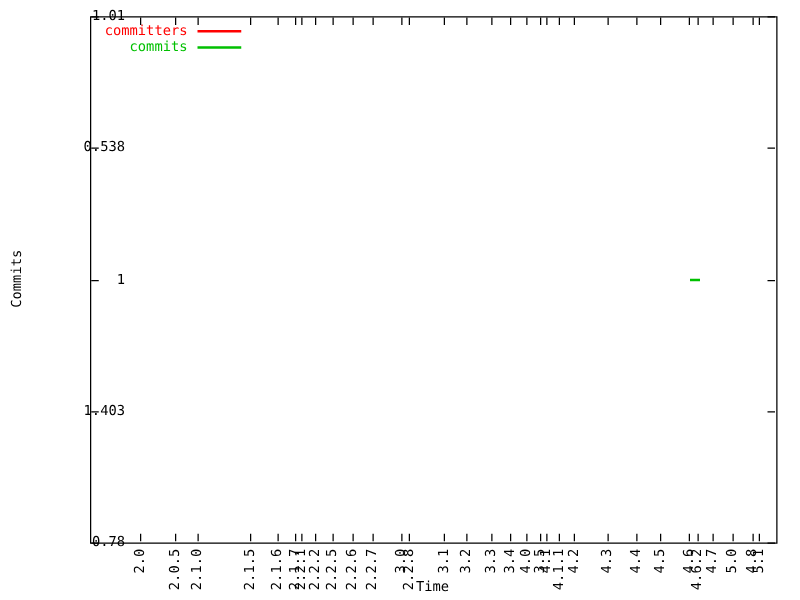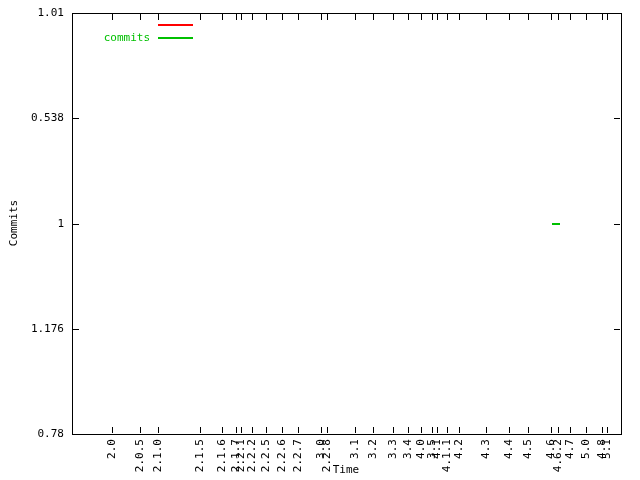--- a/index.html
+++ b/index.html
@@ -2,21 +2,21 @@
 <html><head>
 <meta charset="utf-8">
 <style>
   html,body{margin:0;padding:0;background:#fff;}
   #canvas{
     position:relative;width:640px;height:480px;background:#ffffff;
     font-family:"DejaVu Sans Mono","Liberation Mono",monospace;
     font-size:11px;color:#000;overflow:hidden;
   }
   #plot-border{position:absolute;border:1px solid #000;background:transparent;}
-  .ytick-label{position:absolute;left:0;width:64px;text-align:right;height:12px;line-height:12px;}
+  .ytick-label{position:absolute;left:0;width:64px;text-align:right;height:12px;line-height:12px;padding-left:36px;}
   .xtick-label{
     position:absolute;width:44px;height:12px;line-height:12px;text-align:right;
     transform:rotate(-90deg);transform-origin:100% 0;white-space:nowrap;
   }
   .tick{position:absolute;background:#000;}
   .seg{position:absolute;}
   #y-axis-title{
     position:absolute;left:-36px;top:216px;width:100px;height:14px;line-height:14px;
     text-align:center;transform:rotate(-90deg);
   }
@@ -28,20 +28,21 @@
 </style>
 </head>
 <body>
 
 <div id="canvas">
   <div id="plot-border" style="left: 72px; top: 13px; width: 548px; height: 420px;"></div>
   <div id="y-axis-title">Commits</div>
   <div id="x-axis-title">Time</div>
   <div id="legend">
       <div class="legend-row" style="left: 0px; top: 18px; width: 200px;">
+        <div class="legend-label" style="color: rgb(255, 0, 0);">committers</div>
         <div class="legend-line" style="background: rgb(255, 0, 0);"></div>
       </div>
       <div class="legend-row" style="left: 0px; top: 31px; width: 200px;">
         <div class="legend-label" style="color: rgb(0, 192, 0);">commits</div>
         <div class="legend-line" style="background: rgb(0, 192, 0);"></div>
       </div>
     </div>
   <div id="ticks-layer">
       <div class="tick" style="left: 112px; top: 427px; width: 1px; height: 6px;"></div>
       <div class="tick" style="left: 112px; top: 14px; width: 1px; height: 6px;"></div>
@@ -134,21 +135,21 @@
       <div class="tick" style="left: 602px; top: 14px; width: 1px; height: 6px;"></div>
       <div class="xtick-label" style="left: 552px; top: 439px;">4.8</div>
       <div class="tick" style="left: 607px; top: 427px; width: 1px; height: 6px;"></div>
       <div class="tick" style="left: 607px; top: 14px; width: 1px; height: 6px;"></div>
       <div class="xtick-label" style="left: 557px; top: 439px;">5.1</div>
       <div class="tick" style="left: 73px; top: 434px; width: 6px; height: 1px;"></div>
       <div class="tick" style="left: 614px; top: 434px; width: 6px; height: 1px;"></div>
       <div class="ytick-label" style="top: 428px;">0.78</div>
       <div class="tick" style="left: 73px; top: 329px; width: 6px; height: 1px;"></div>
       <div class="tick" style="left: 614px; top: 329px; width: 6px; height: 1px;"></div>
-      <div class="ytick-label" style="top: 323px;">1.176</div>
+      <div class="ytick-label" style="top: 323px;">1.403</div>
       <div class="tick" style="left: 73px; top: 224px; width: 6px; height: 1px;"></div>
       <div class="tick" style="left: 614px; top: 224px; width: 6px; height: 1px;"></div>
       <div class="ytick-label" style="top: 218px;">1</div>
       <div class="tick" style="left: 73px; top: 118px; width: 6px; height: 1px;"></div>
       <div class="tick" style="left: 614px; top: 118px; width: 6px; height: 1px;"></div>
       <div class="ytick-label" style="top: 112px;">0.538</div>
       <div class="tick" style="left: 73px; top: 13px; width: 6px; height: 1px;"></div>
       <div class="tick" style="left: 614px; top: 13px; width: 6px; height: 1px;"></div>
       <div class="ytick-label" style="top: 7px;">1.01</div>
     </div>

